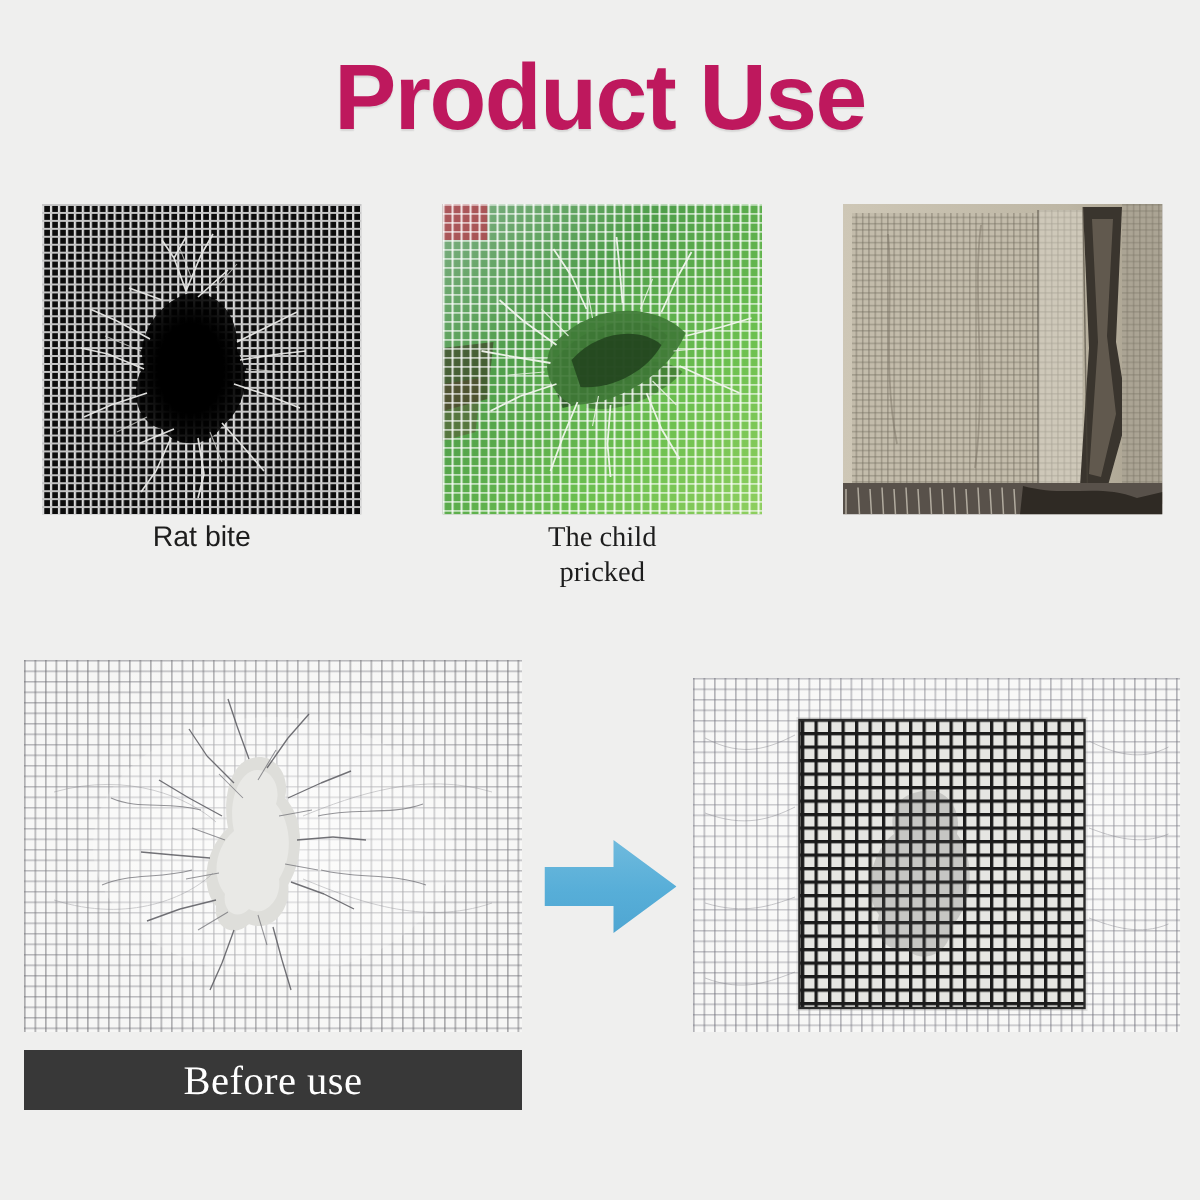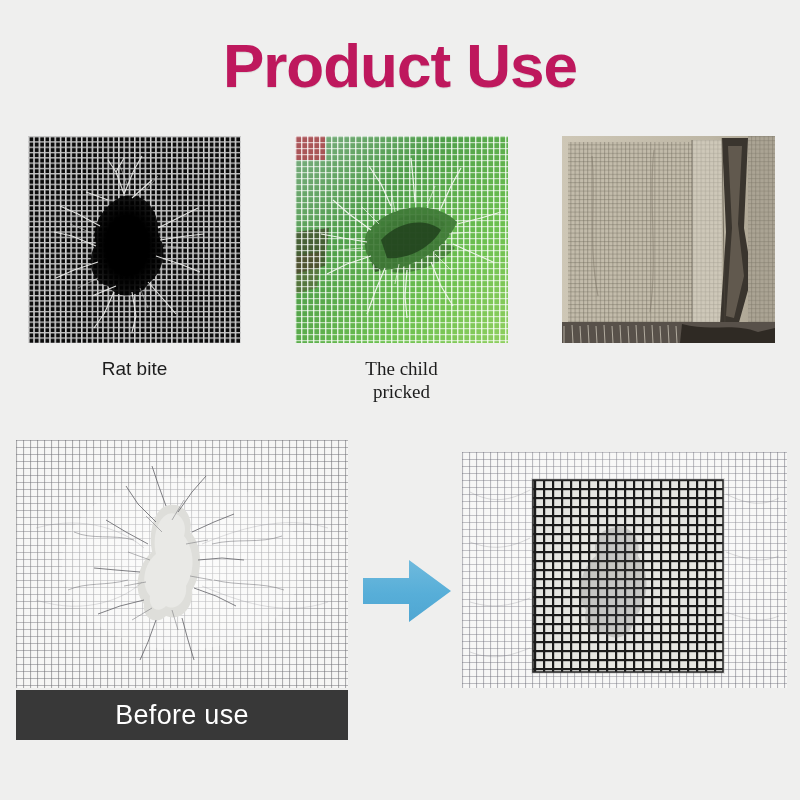--- a/index.html
+++ b/index.html
@@ -48,21 +48,21 @@
   .damage-cell.c2 { left: 562px; }
 
   .damage-photo {
     position: relative;
     width: 213px;
     height: 207px;
     overflow: hidden;
     background: #cccccc;
   }
   .damage-caption {
-    margin-top: 14px;
+    margin-top: 4px;
     text-align: center;
     font-size: 19px;
     color: #1d1d1d;
     line-height: 23px;
     white-space: pre-line;
   }
 
   
   .mesh {
     position: absolute;
@@ -98,27 +98,28 @@
     left: 0; top: 0; right: 0;
     overflow: hidden;
     background: #f2f2f1;
   }
   #panel-before .panel-photo { height: 248px; }
   #panel-after  .panel-photo { height: 236px; }
 
   .panel-banner {
     position: absolute;
     left: 0; right: 0; bottom: 0;
-    height: 50px;
+    height: 40px;
     display: flex;
     align-items: center;
     justify-content: center;
     color: #ffffff;
     font-size: 27px;
     letter-spacing: .3px;
+    font-family: Liberation Serif, serif;
   }
   .banner-dark { background: #383838; }
   .banner-blue { background: #62b4d8; }
 
   
   #arrow-transition {
     position: absolute;
     left: 363px;
     top: 556px;
     width: 88px;

